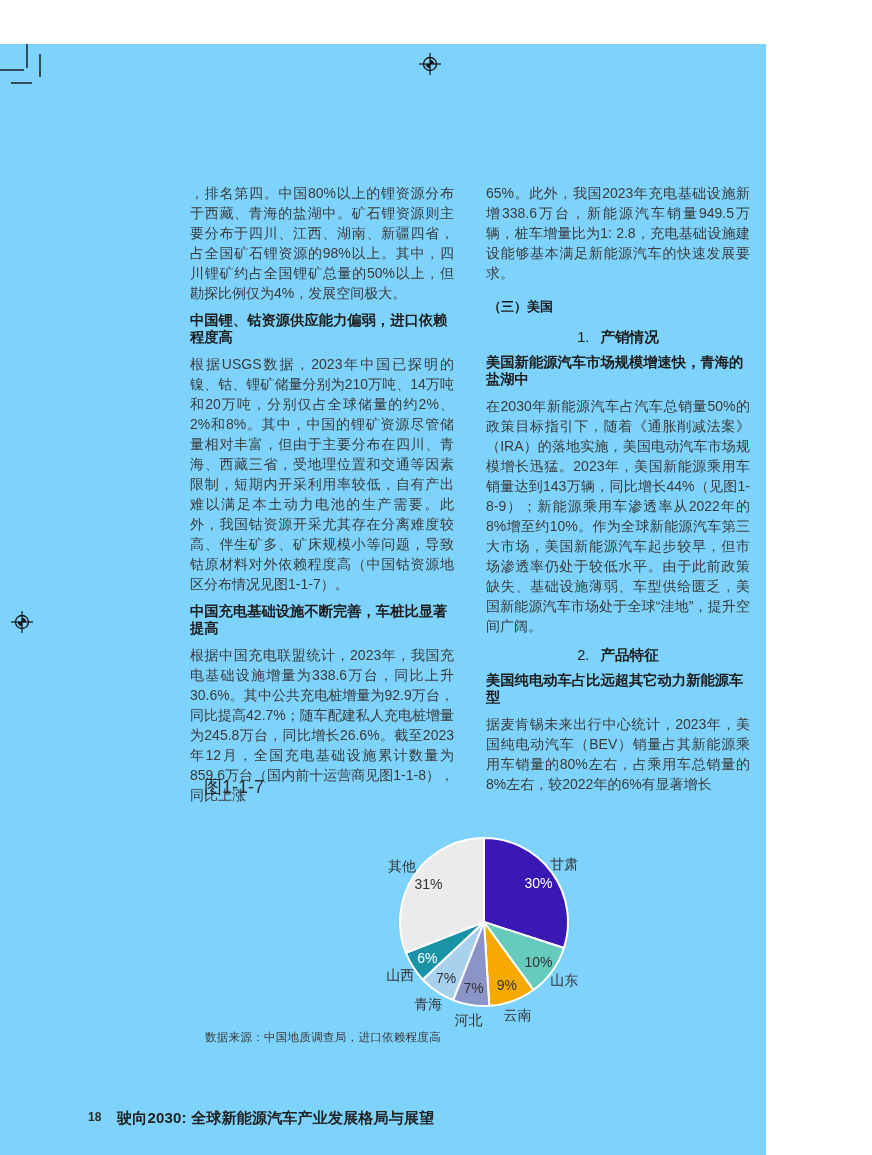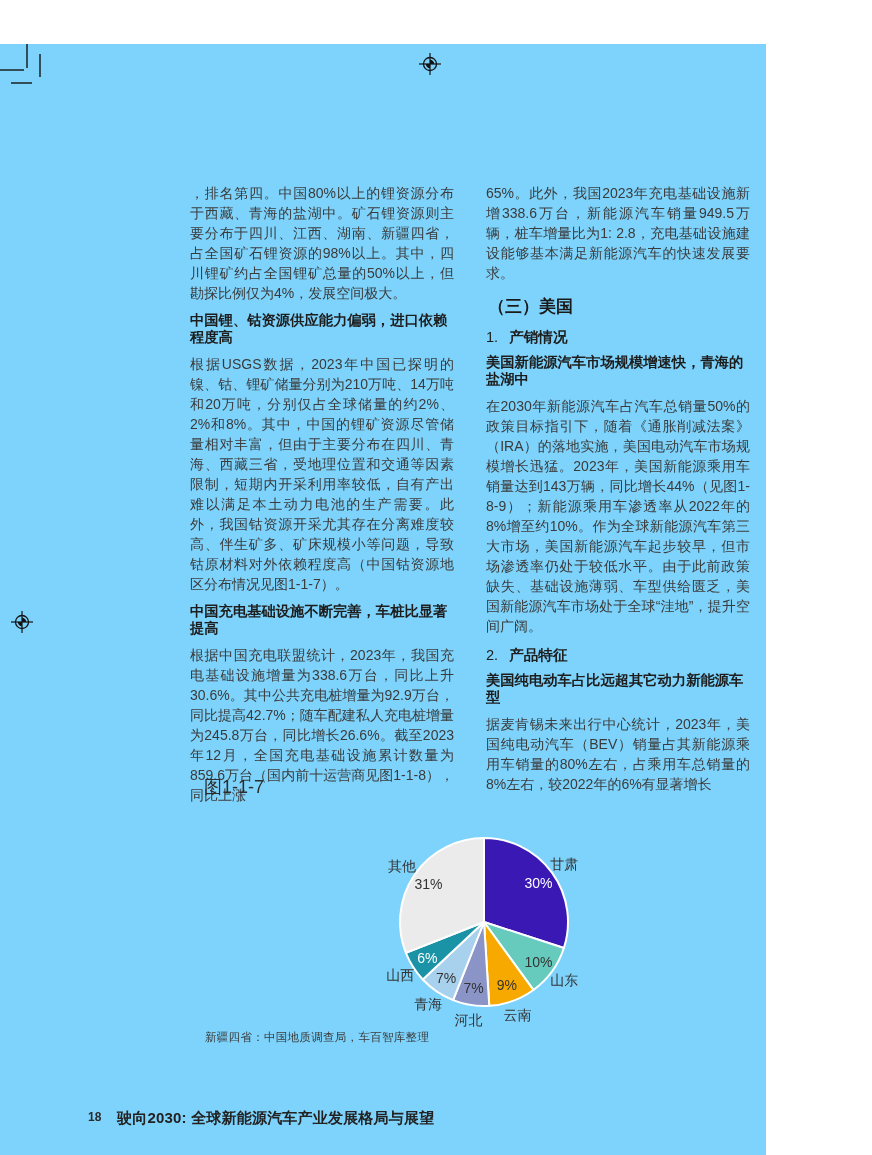--- a/index.html
+++ b/index.html
@@ -2,22 +2,22 @@
 <html><head>
 <meta charset="utf-8">
 <style>
   html,body{margin:0;padding:0;background:#ffffff;}
   body{width:872px;height:1155px;font-family:"Liberation Sans",sans-serif;}
   .page{position:relative;width:766px;height:1155px;background:#7dd3fc;overflow:hidden;margin-top:44px;}
   .marks{position:absolute;left:0;top:0;width:872px;height:1155px;pointer-events:none;}
   .col{position:absolute;width:264px;text-align:justify;font-size:14px;line-height:20px;color:#3b3b3b;}
   .col p{margin:0 0 9px 0;}
   .col .bold-h{font-size:14.3px;line-height:17px;font-weight:bold;color:#1d1d1d;margin:5px 0 8px 0;text-align:left;}
-  .col .section-h{font-size:17px;line-height:22px;font-weight:bold;color:#1a1a1a;margin:13px 0 9px 2px;text-align:left;}
-  .num-item{margin:0 0 7px 0;font-size:14.6px;color:#1d1d1d;text-align:left;}
+  .col .section-h{font-size:13px;line-height:22px;font-weight:bold;color:#1a1a1a;margin:13px 0 9px 2px;text-align:left;}
+  .num-item{margin:0 0 7px 0;font-size:14.6px;color:#1d1d1d;text-align:center;}
   .num-item .num{font-weight:400;margin-right:11px;}
   .num-item .lbl{font-weight:bold;}
   .fig-label{position:absolute;left:204px;top:731px;font-size:18px;color:#2d2d2d;}
   .fig-title{position:absolute;left:203px;top:747px;font-size:21px;font-weight:bold;color:#141414;letter-spacing:.5px;}
   .pie-svg{position:absolute;left:0;top:0;width:872px;height:1155px;pointer-events:none;}
   .fig-source{position:absolute;left:205px;top:986px;font-size:11.5px;color:#3a3a3a;letter-spacing:.3px;}
   .page-num{position:absolute;left:88px;top:1066px;font-size:12px;font-weight:bold;color:#2c2c2c;}
   .footer-title{position:absolute;left:117px;top:1065px;font-size:15px;font-weight:bold;color:#222;letter-spacing:.2px;}
 </style>
 </head>
@@ -120,18 +120,18 @@
       <path d="M 484 878 L 453.08 956.10 A 84 84 0 0 1 422.77 935.50 Z" fill="#a7d1ed" stroke="#ffffff" stroke-width="2" stroke-linejoin="round"></path>
       <text x="446.2" y="938.6" text-anchor="middle" font-size="14" fill="#333333">7%</text>
       <text x="428.3" y="965.0" text-anchor="middle" font-size="14" fill="#333333">青海</text>
       <path d="M 484 878 L 422.77 935.50 A 84 84 0 0 1 405.90 908.92 Z" fill="#1a93a6" stroke="#ffffff" stroke-width="2" stroke-linejoin="round"></path>
       <text x="427.3" y="919.0" text-anchor="middle" font-size="14" fill="#ffffff">6%</text>
       <text x="400.3" y="936.1" text-anchor="middle" font-size="14" fill="#333333">山西</text>
       <path d="M 484 878 L 405.90 908.92 A 84 84 0 0 1 484.00 794.00 Z" fill="#ebebeb" stroke="#ffffff" stroke-width="2" stroke-linejoin="round"></path>
       <text x="428.4" y="845.2" text-anchor="middle" font-size="14" fill="#333333">31%</text>
       <text x="402.0" y="827.3" text-anchor="middle" font-size="14" fill="#333333">其他</text>
     </svg>
-  <div class="fig-source">新疆四省：中国地质调查局，车百智库整理</div>
+  <div class="fig-source">数据来源：中国地质调查局，进口依赖程度高</div>
 
   <div class="page-num">18</div>
   <div class="footer-title">驶向2030: 全球新能源汽车产业发展格局与展望</div>
 
 </div>
 
 </body></html>

